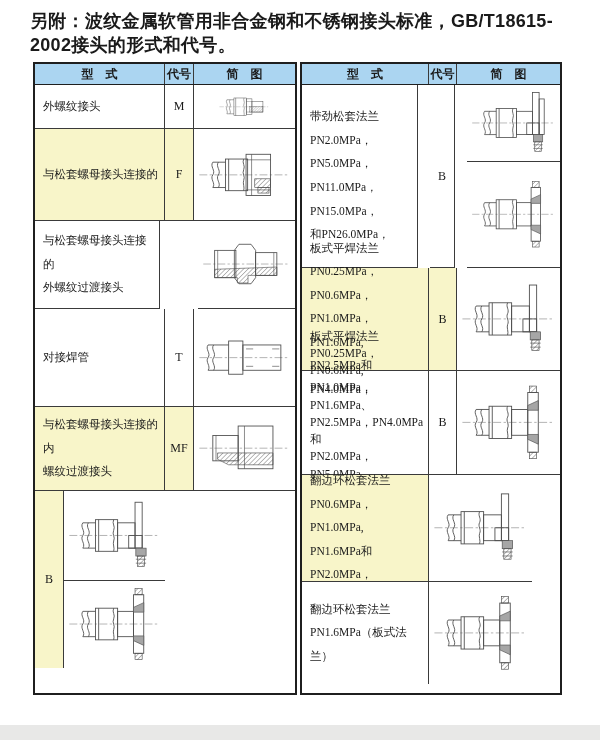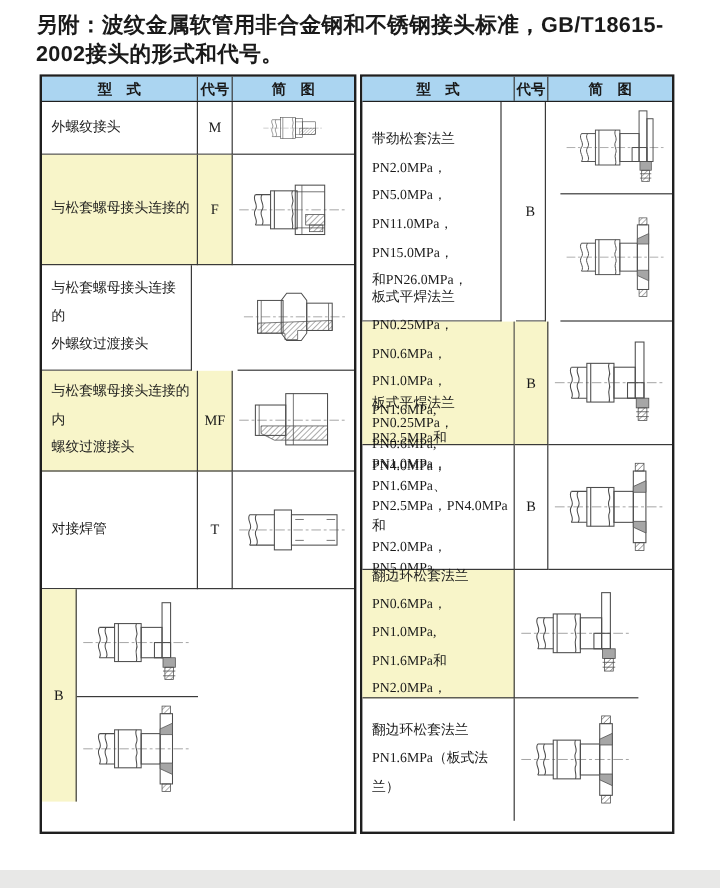--- a/index.html
+++ b/index.html
@@ -163,39 +163,39 @@
       <div class="td type">与松套螺母接头连接的
 外螺纹过渡接头</div>
       <div class="td diag">
         <div class="single">
             <svg viewBox="0 0 120 90">
               <use href="#d-MM"></use>
             </svg>
           </div>
       </div>
     </div>
+    <div class="tr" style="height:98px;">
+      <div class="td type">对接焊管</div>
+      <div class="td code">T</div>
+      <div class="td diag">
+        <div class="single">
+            <svg viewBox="0 0 120 90">
+              <use href="#d-T"></use>
+            </svg>
+          </div>
+      </div>
+    </div>
     <div class="tr" style="height:84px;">
       <div class="td type hl">与松套螺母接头连接的内
 螺纹过渡接头</div>
       <div class="td code hl">MF</div>
       <div class="td diag">
         <div class="single">
             <svg viewBox="0 0 120 90">
               <use href="#d-MF"></use>
-            </svg>
-          </div>
-      </div>
-    </div>
-    <div class="tr" style="height:98px;">
-      <div class="td type">对接焊管</div>
-      <div class="td code">T</div>
-      <div class="td diag">
-        <div class="single">
-            <svg viewBox="0 0 120 90">
-              <use href="#d-T"></use>
             </svg>
           </div>
       </div>
     </div>
     <div class="tr" style="height:177px;">
       <div class="td code hl">B</div>
       <div class="td diag">
         <div class="sub" style="height:88px;">
             <svg viewBox="0 0 120 90">
               <use href="#d-FUP"></use>

